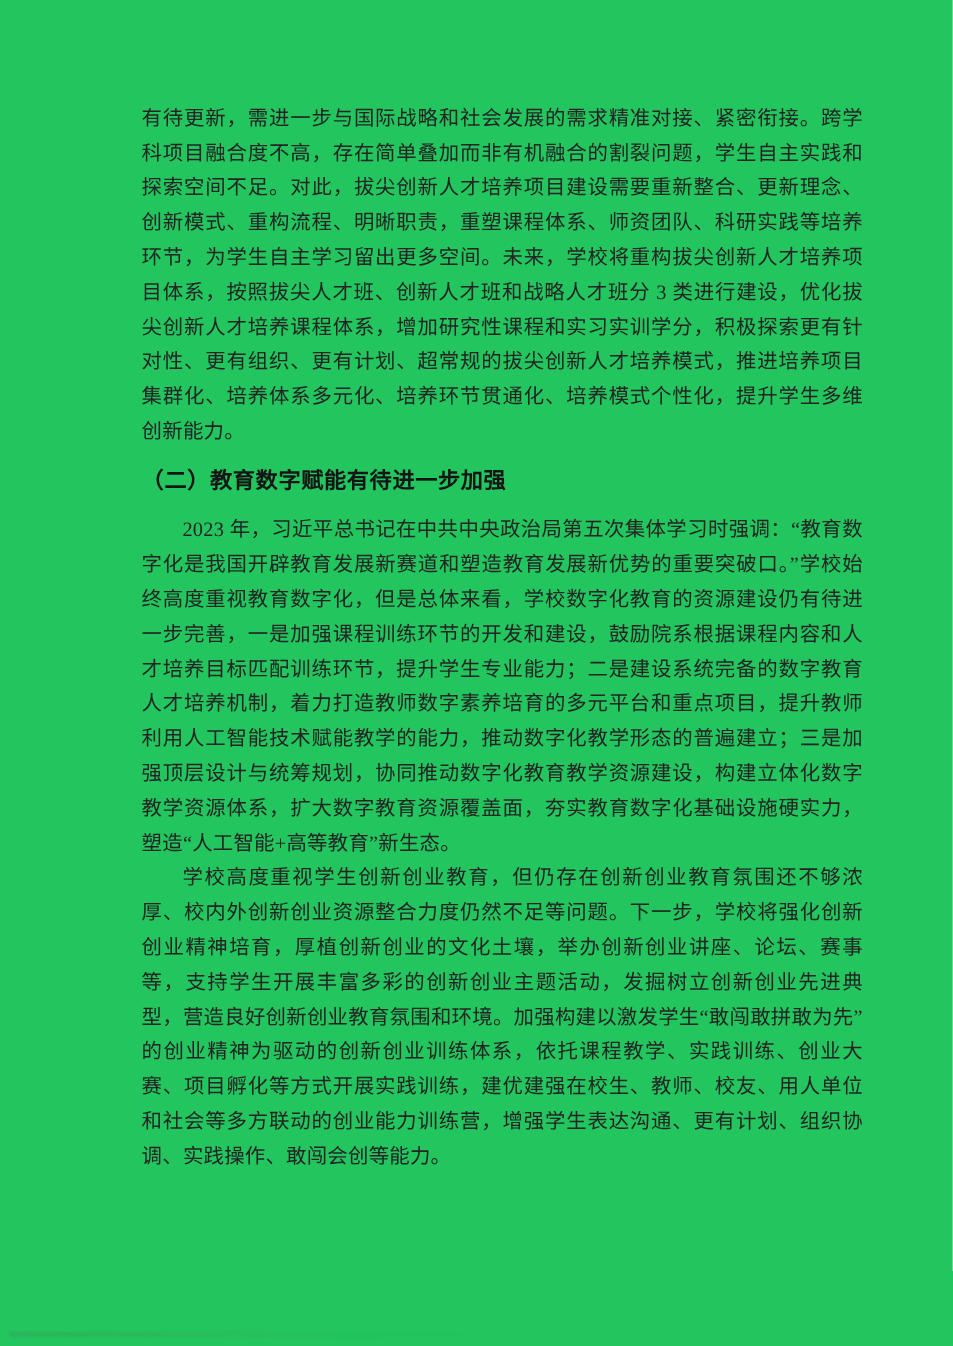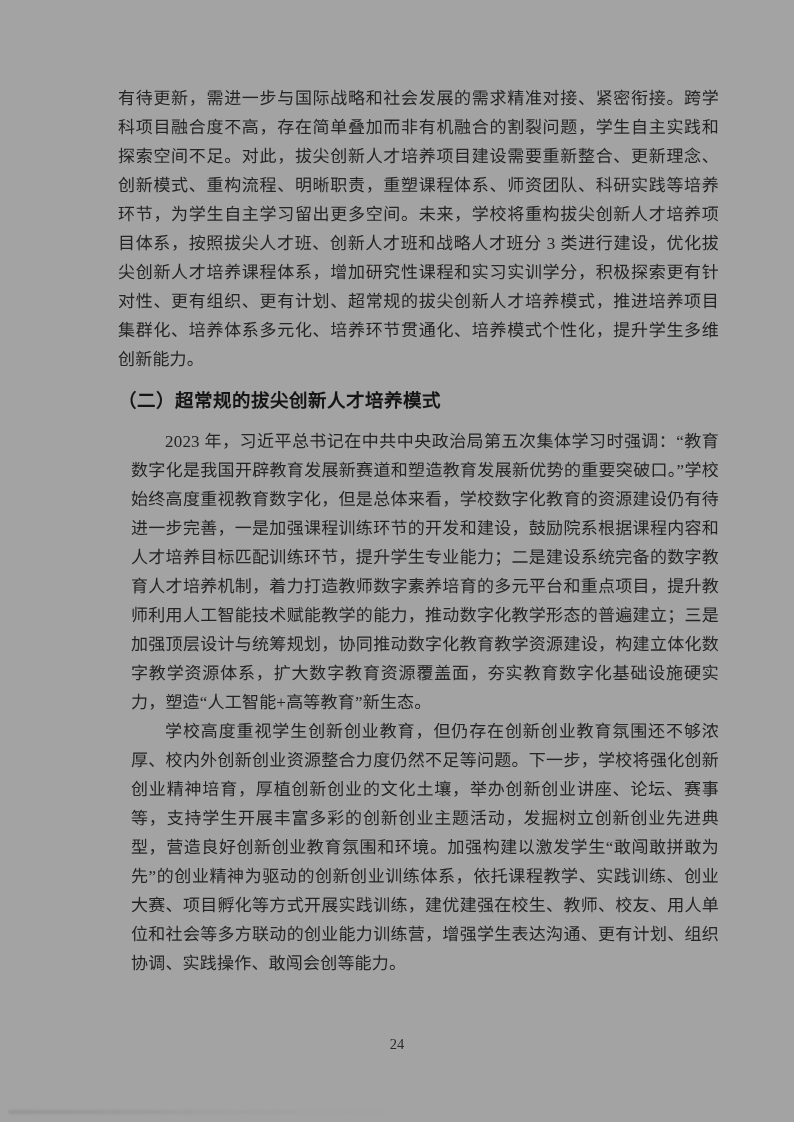--- a/index.html
+++ b/index.html
@@ -4,21 +4,21 @@
 <style>
   html, body {
     margin: 0;
     padding: 0;
     background: #ffffff;
   }
   .page {
     position: relative;
     width: 794px;
     height: 1122px;
-    background: #a3a3a3;
+    background: #22c55e;
     overflow: hidden;
     font-family: "Liberation Serif", "DejaVu Serif", serif;
     color: #222222;
   }
   .content {
     position: absolute;
     left: 118px;
     top: 84px;
     width: 601px;
   }
@@ -26,21 +26,20 @@
     font-size: 17px;
     line-height: 29px;
     text-align: justify;
     text-justify: inter-ideograph;
     margin: 0;
     color: #242424;
     letter-spacing: 0.2px;
   }
   .para.indent {
     text-indent: 2em;
-    margin-left: 13px;
   }
   .heading {
     font-family: "Liberation Sans", "DejaVu Sans", sans-serif;
     font-weight: bold;
     font-size: 18.5px;
     line-height: 26px;
     color: #151515;
     margin: 14px 0 13px 0;
     letter-spacing: 0.5px;
   }
@@ -65,24 +64,23 @@
     filter: blur(1px);
   }
 </style>
 </head>
 <body>
 
 <div class="page">
   <div class="content">
     <p class="para">有待更新，需进一步与国际战略和社会发展的需求精准对接、紧密衔接。跨学科项目融合度不高，存在简单叠加而非有机融合的割裂问题，学生自主实践和探索空间不足。对此，拔尖创新人才培养项目建设需要重新整合、更新理念、创新模式、重构流程、明晰职责，重塑课程体系、师资团队、科研实践等培养环节，为学生自主学习留出更多空间。未来，学校将重构拔尖创新人才培养项目体系，按照拔尖人才班、创新人才班和战略人才班分 3 类进行建设，优化拔尖创新人才培养课程体系，增加研究性课程和实习实训学分，积极探索更有针对性、更有组织、更有计划、超常规的拔尖创新人才培养模式，推进培养项目集群化、培养体系多元化、培养环节贯通化、培养模式个性化，提升学生多维创新能力。</p>
 
-    <h2 class="heading">（二）超常规的拔尖创新人才培养模式</h2>
+    <h2 class="heading">（二）教育数字赋能有待进一步加强</h2>
 
     <p class="para indent">2023 年，习近平总书记在中共中央政治局第五次集体学习时强调：“教育数字化是我国开辟教育发展新赛道和塑造教育发展新优势的重要突破口。”学校始终高度重视教育数字化，但是总体来看，学校数字化教育的资源建设仍有待进一步完善，一是加强课程训练环节的开发和建设，鼓励院系根据课程内容和人才培养目标匹配训练环节，提升学生专业能力；二是建设系统完备的数字教育人才培养机制，着力打造教师数字素养培育的多元平台和重点项目，提升教师利用人工智能技术赋能教学的能力，推动数字化教学形态的普遍建立；三是加强顶层设计与统筹规划，协同推动数字化教育教学资源建设，构建立体化数字教学资源体系，扩大数字教育资源覆盖面，夯实教育数字化基础设施硬实力，塑造“人工智能+高等教育”新生态。</p>
 
 
     <p class="para indent">学校高度重视学生创新创业教育，但仍存在创新创业教育氛围还不够浓厚、校内外创新创业资源整合力度仍然不足等问题。下一步，学校将强化创新创业精神培育，厚植创新创业的文化土壤，举办创新创业讲座、论坛、赛事等，支持学生开展丰富多彩的创新创业主题活动，发掘树立创新创业先进典型，营造良好创新创业教育氛围和环境。加强构建以激发学生“敢闯敢拼敢为先”的创业精神为驱动的创新创业训练体系，依托课程教学、实践训练、创业大赛、项目孵化等方式开展实践训练，建优建强在校生、教师、校友、用人单位和社会等多方联动的创业能力训练营，增强学生表达沟通、更有计划、组织协调、实践操作、敢闯会创等能力。</p>
   </div>
 
-  <div class="footer-pagenum">24</div>
 
   <div class="scan-streak"></div>
 </div>
 
 </body></html>

